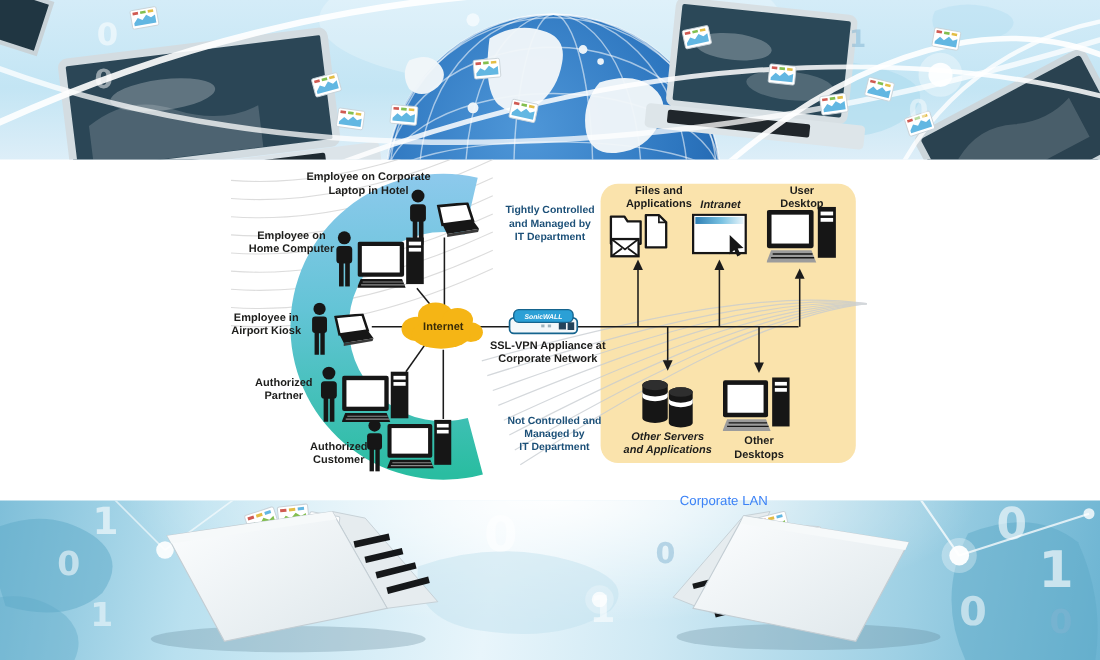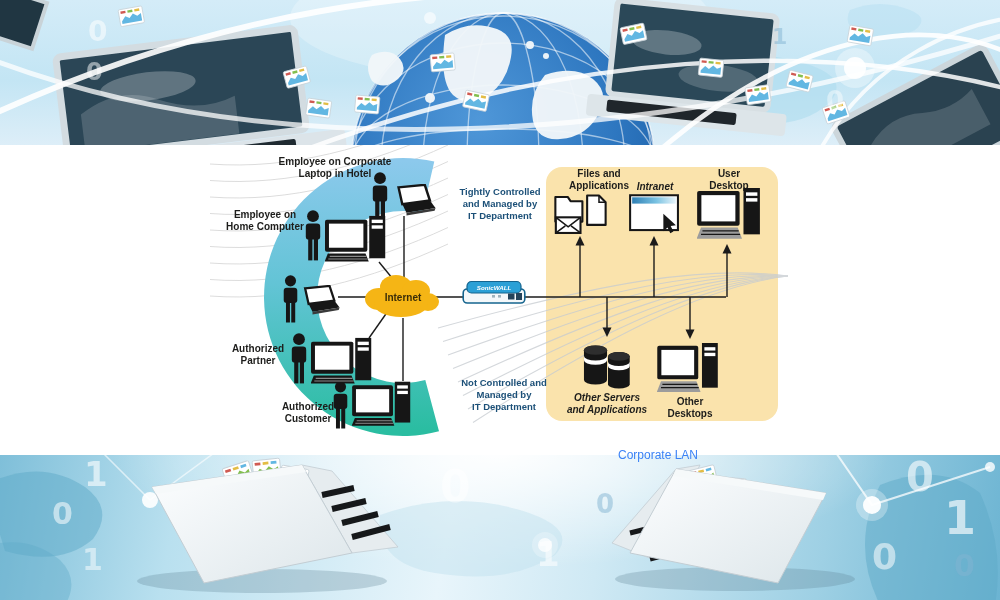--- a/index.html
+++ b/index.html
@@ -268,20 +268,22 @@
         <ellipse cx="416" cy="291" rx="14" ry="11"></ellipse>
         <ellipse cx="428" cy="302" rx="11" ry="9"></ellipse>
         <ellipse cx="401" cy="304" rx="27" ry="13"></ellipse>
       </g>
     </svg>
 
     <div class="lbl" style="left:240px;top:156px;width:190px;">Employee on Corporate
 Laptop in Hotel</div>
     <div class="lbl" style="left:185px;top:209px;width:160px;">Employee on
 Home Computer</div>
+    <div class="lbl" style="left:172px;top:284px;width:140px;">Employee in
+Airport Kiosk</div>
     <div class="lbl" style="left:198px;top:343px;width:120px;">Authorized
 Partner</div>
     <div class="lbl" style="left:248px;top:401px;width:120px;">Authorized
 Customer</div>
 
     <div class="zone" style="left:440px;top:186px;width:120px;">Tightly Controlled
 and Managed by
 IT Department</div>
     <div class="zone" style="left:444px;top:377px;width:120px;">Not Controlled and
 Managed by
@@ -364,20 +366,22 @@
 
     <svg class="icon" style="left:462px;top:280px;" width="64" height="26" viewBox="0 0 64 26">
       <rect x="1.2" y="9" width="61.6" height="14" rx="4" fill="#f4f8fa" stroke="#15648e" stroke-width="1.6"></rect>
       <rect x="5" y="1.5" width="54" height="11.5" rx="4.5" fill="#2ba0d6" stroke="#15648e" stroke-width="1.2"></rect>
       <text x="32" y="10" text-anchor="middle" font-size="6.2" font-weight="bold" font-style="italic" font-family="Liberation Sans, sans-serif" fill="#ffffff">SonicWALL</text>
       <rect x="30" y="15" width="3" height="2.6" fill="#9fb3bd"></rect>
         <rect x="36" y="15" width="3" height="2.6" fill="#9fb3bd"></rect>
       <rect x="46" y="13.5" width="6.5" height="6" fill="#24435a"></rect>
         <rect x="54" y="13" width="6" height="7" fill="#24435a"></rect>
     </svg>
+    <div class="lbl" style="left:437px;top:309px;width:122px;">SSL-VPN Appliance at
+Corporate Network</div>
 
     <div class="lbl" style="left:549px;top:168px;width:100px;">Files and
 Applications</div>
     <div class="lbl" style="left:605px;top:181px;width:100px;font-style:italic;">Intranet</div>
     <div class="lbl" style="left:679px;top:168px;width:100px;">User
 Desktop</div>
     <div class="lbl" style="left:549px;top:392px;width:116px;font-style:italic;">Other Servers
 and Applications</div>
     <div class="lbl" style="left:640px;top:396px;width:100px;">Other
 Desktops</div>

